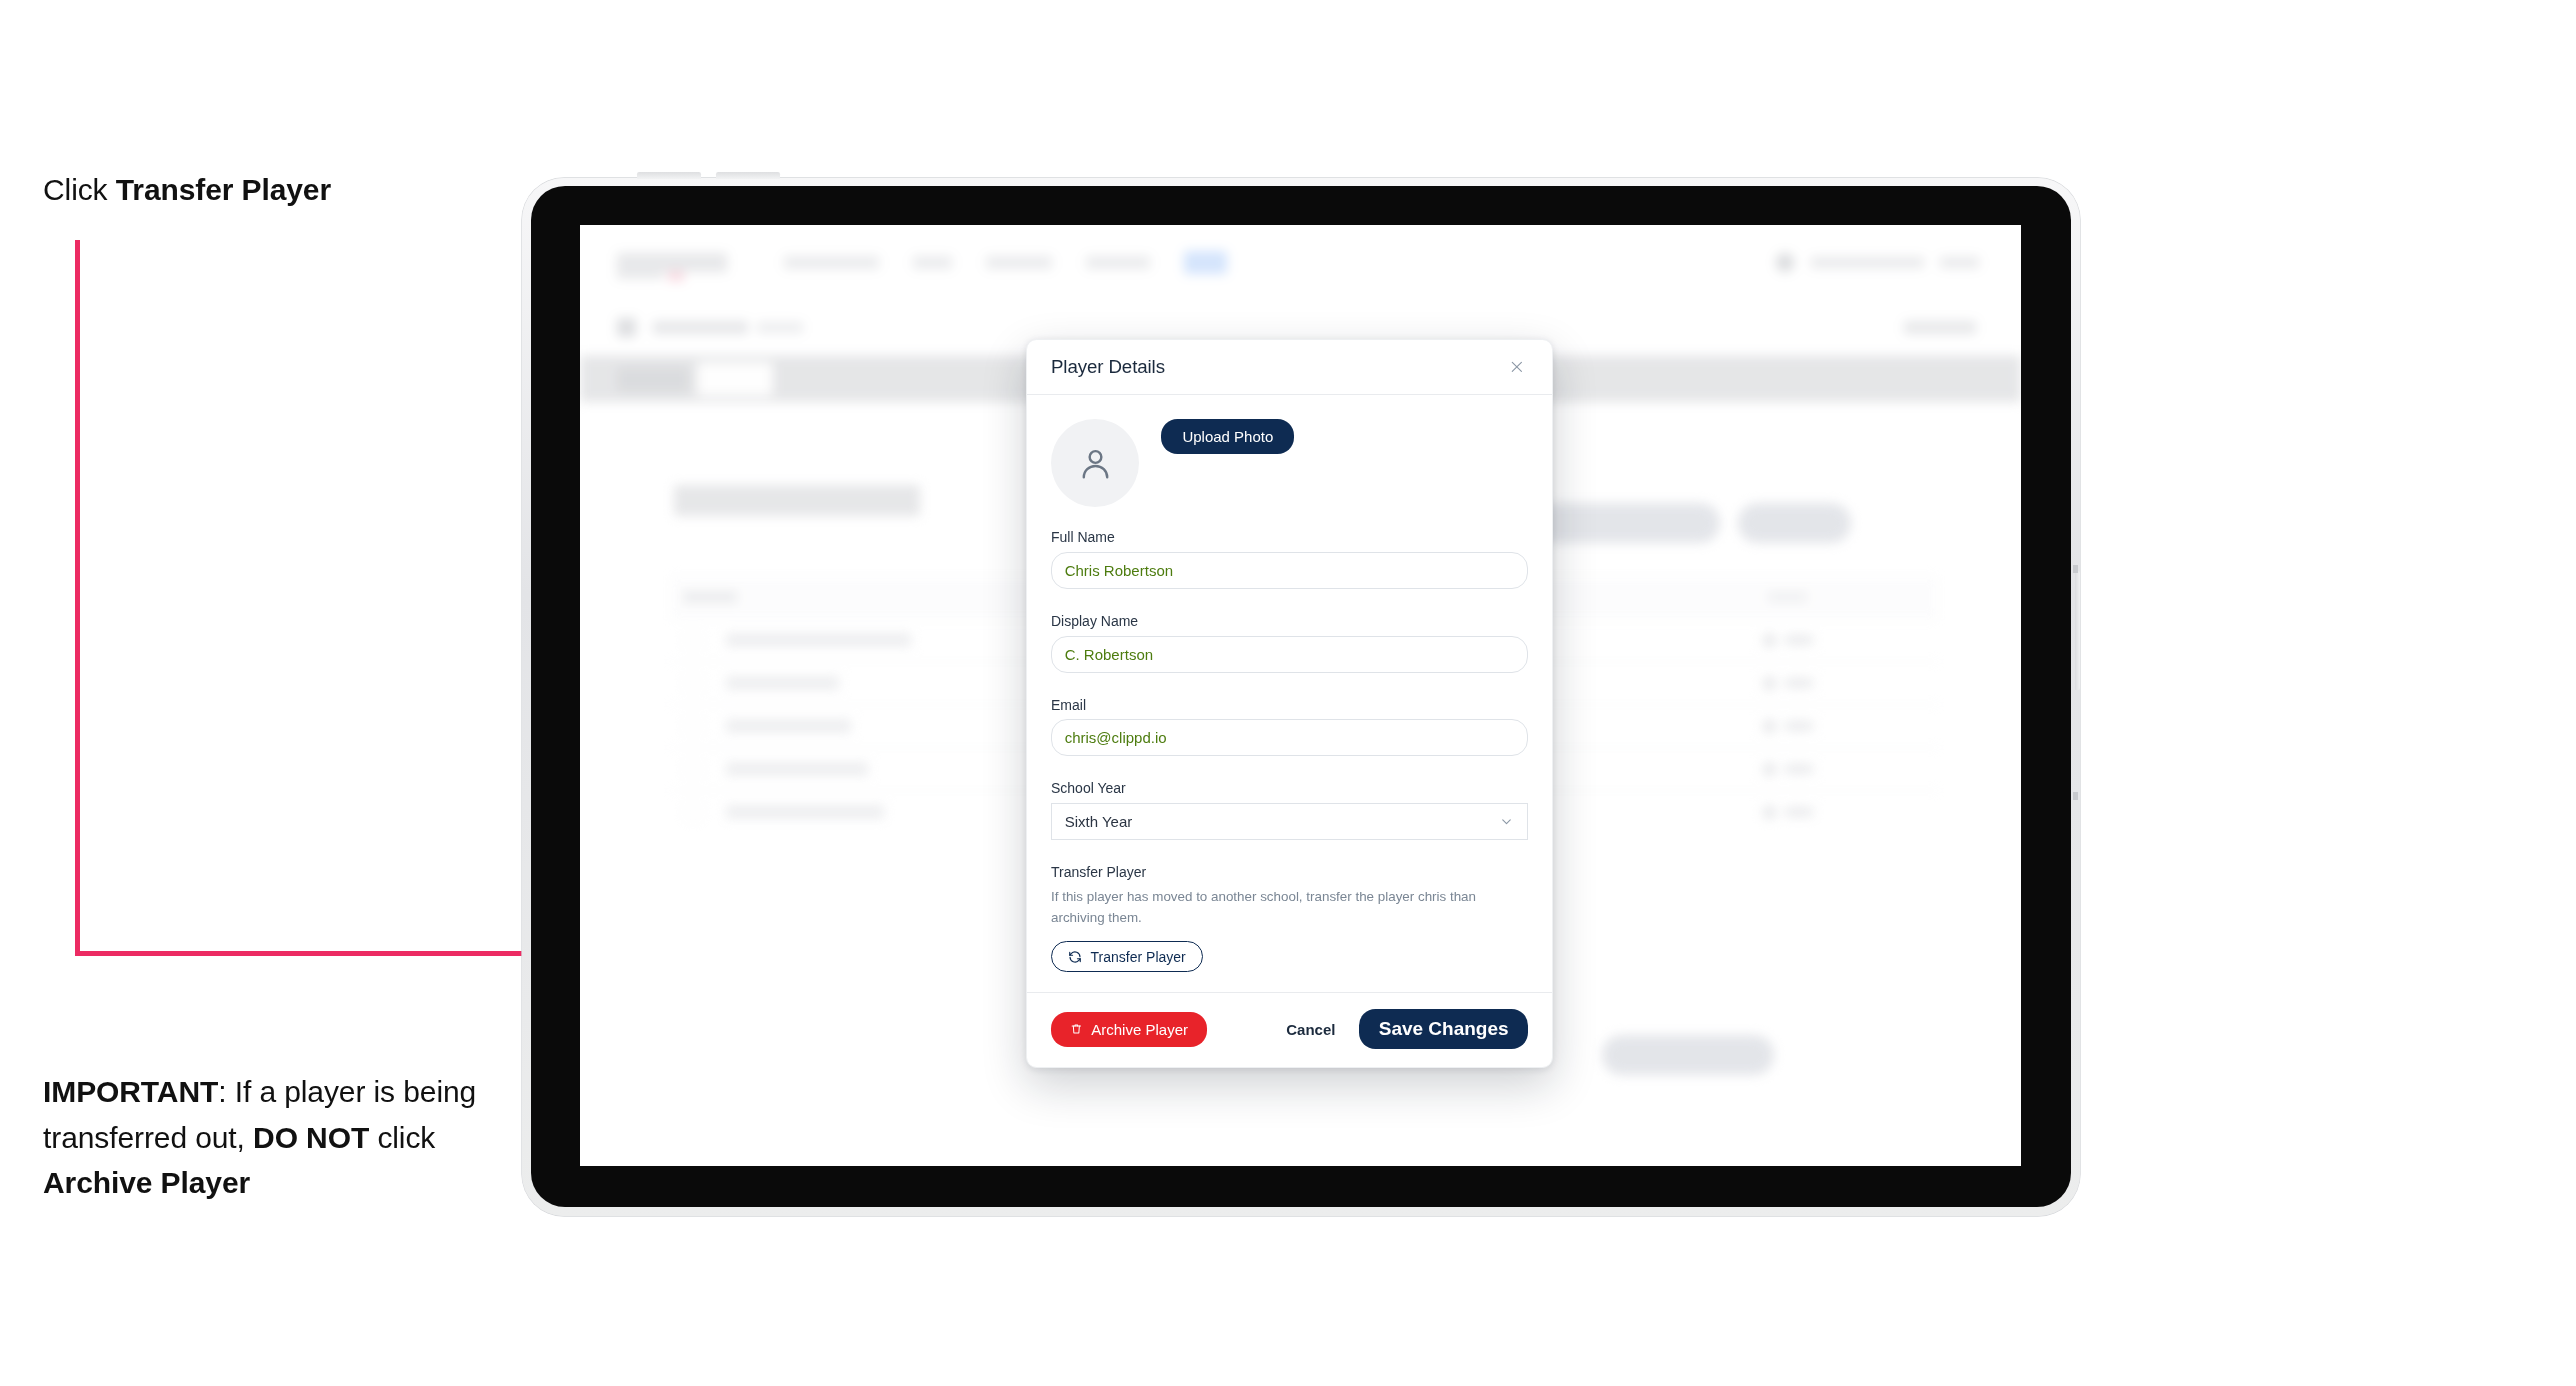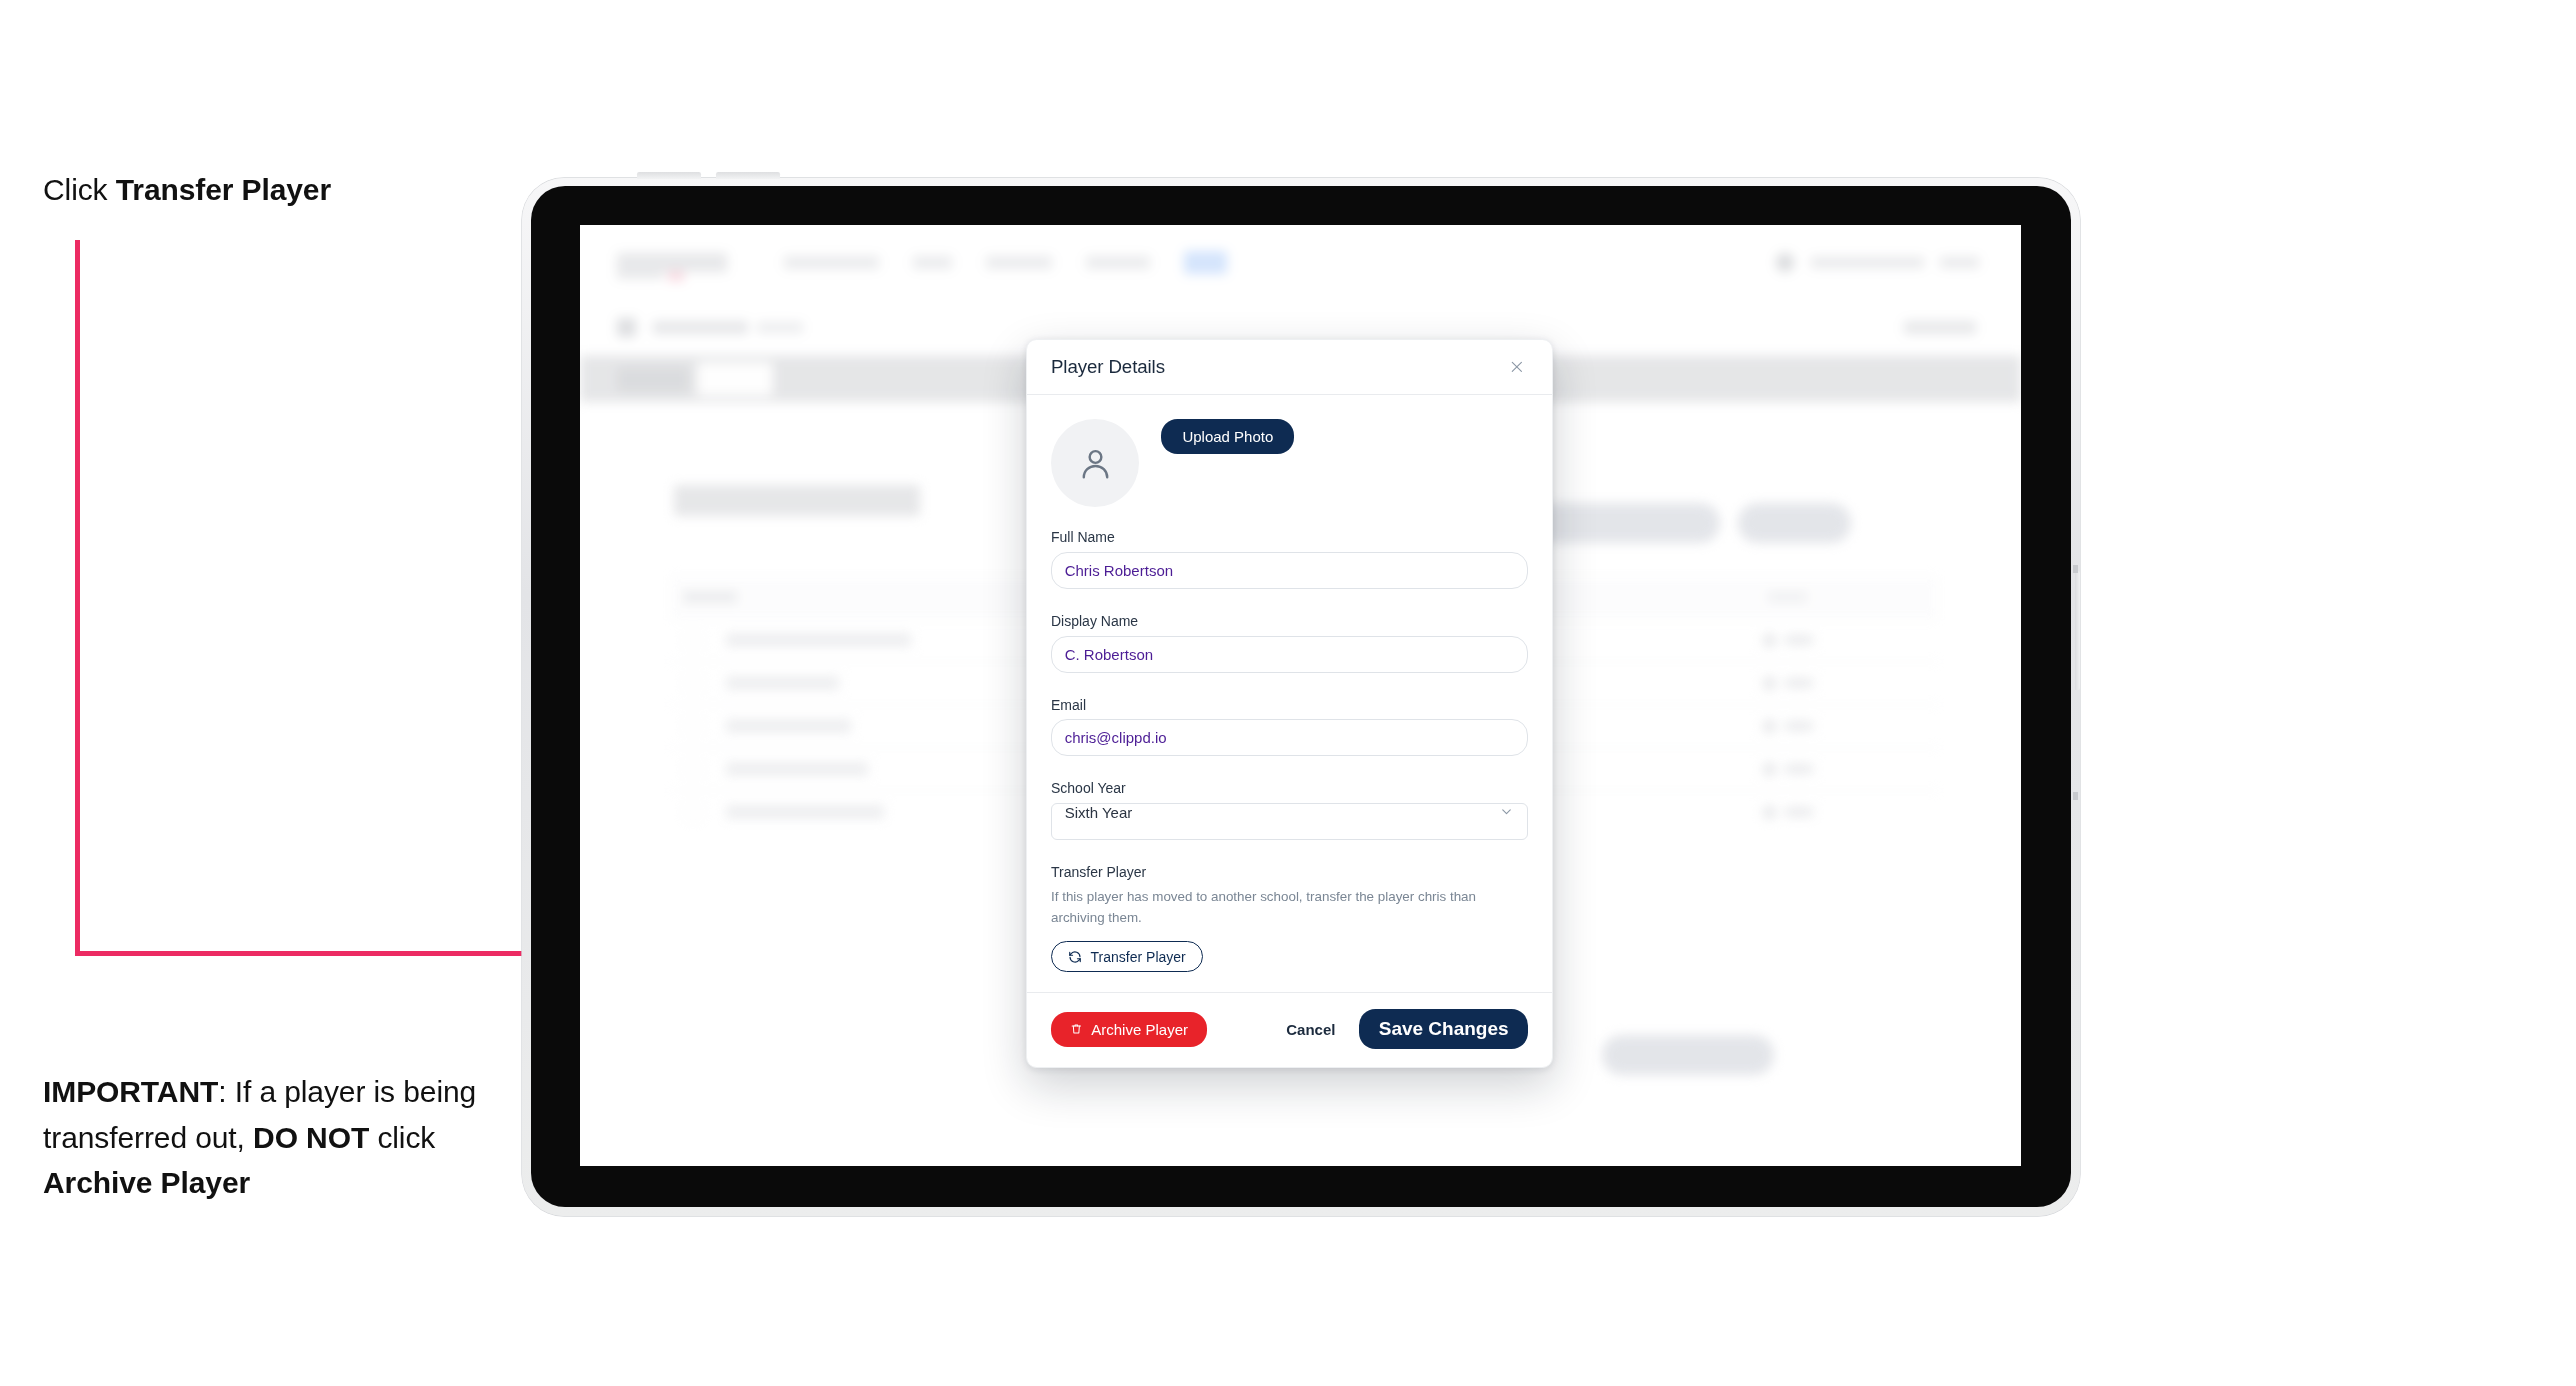--- a/index.html
+++ b/index.html
@@ -233,30 +233,30 @@
   .fld { margin-bottom: 24px; }
   .fld-label {
     font-size: 14px; color: #2a3646;
     margin-bottom: 6.7px; display: block;
   }
   .fld-input {
     width: 100%; height: 37px;
     border: 0.7px solid #dfe3e8; border-radius: 16px;
     background: #fff;
     font-size: 15px; font-family: inherit;
-    color: #4c1d95;
+    color: #4d7c0f;
     padding: 0 12.7px;
   }
   .fld-select {
     width: 100%; height: 37px;
-    border: 0.7px solid #dfe3e8; border-radius: 6px;
+    border: 0.7px solid #dfe3e8; border-radius: 0;
     background: #fff;
     font-size: 15px; font-family: inherit; color: #2b3442;
     padding: 0 12.7px;
-    display: flex; align-items: flex-start; justify-content: space-between;
+    display: flex; align-items: center; justify-content: space-between;
     cursor: pointer;
   }
   .fld-select svg { width: 15px; height: 15px; color: #8b97a5; }
 
   .transfer-sec { margin-top: 19.4px; }
   .transfer-title { font-size: 14px; color: #2a3646; margin-bottom: 6.7px; }
   .transfer-desc {
     font-size: 13.4px; color: #7a8694; line-height: 1.55;
     max-width: 492px; margin-bottom: 12.7px;
   }

